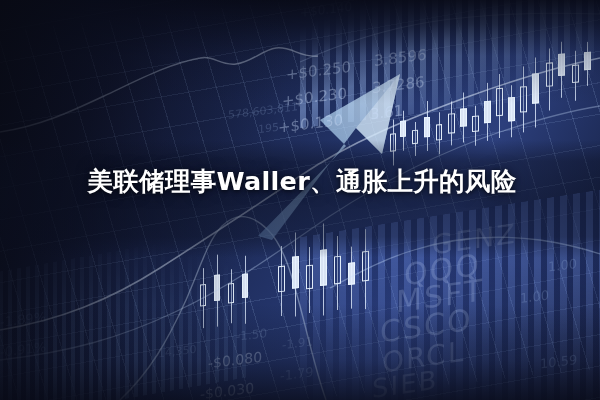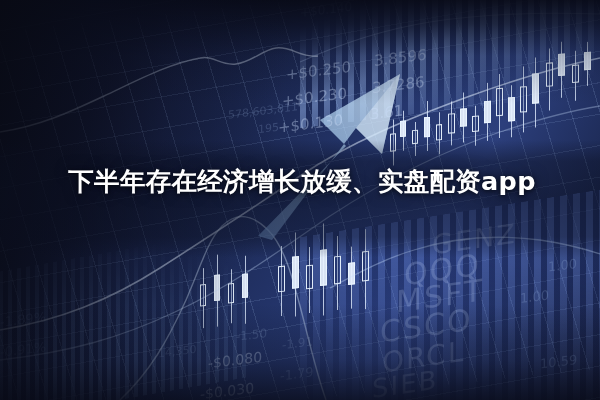--- a/index.html
+++ b/index.html
@@ -371,16 +371,16 @@
       <div class="quote faint" style="left: 520px; top: 318px; font-size: 13px;">1.00</div>
       <div class="quote faint" style="left: 548px; top: 290px; font-size: 13px;">1.00</div>
     </div>
 
   <div class="layer" id="bg-dark-top"></div>
   <div class="layer" id="bg-dark-left"></div>
   <div class="layer" id="bg-dark-bottom"></div>
 
   <div id="headline-band"></div>
   <div id="headline">
-    <div>下半年存在经济增长放缓、实盘配资app</div>
+    <div>美联储理事Waller、通胀上升的风险</div>
   </div>
 
 </div>
 
 </body></html>

